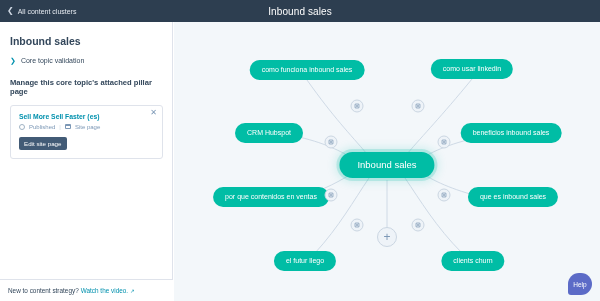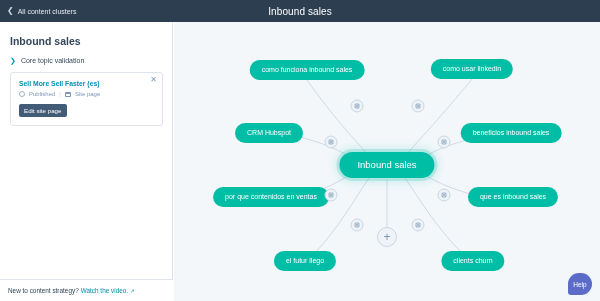--- a/index.html
+++ b/index.html
@@ -153,20 +153,21 @@
   </div>
 
   <div class="sidebar">
     <div class="side-title">Inbound sales</div>
 
     <div class="core-row">
       <span class="core-caret">❯</span>
       <span class="core-text">Core topic validation</span>
     </div>
 
+    <div class="manage-title">Manage this core topic's attached pillar page</div>
 
     <div class="page-card">
       <span class="card-close">✕</span>
       <span class="card-link">Sell More Sell Faster (es)</span>
       <div class="card-meta">
         <span class="dot-pub"></span>
         <span>Published</span>
         <span class="meta-sep">|</span>
         <span class="pagesq"></span>
         <span>Site page</span>

